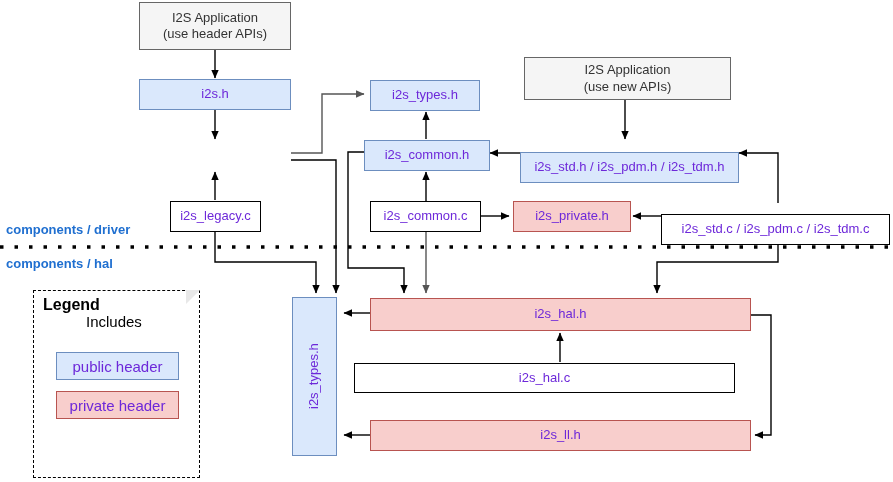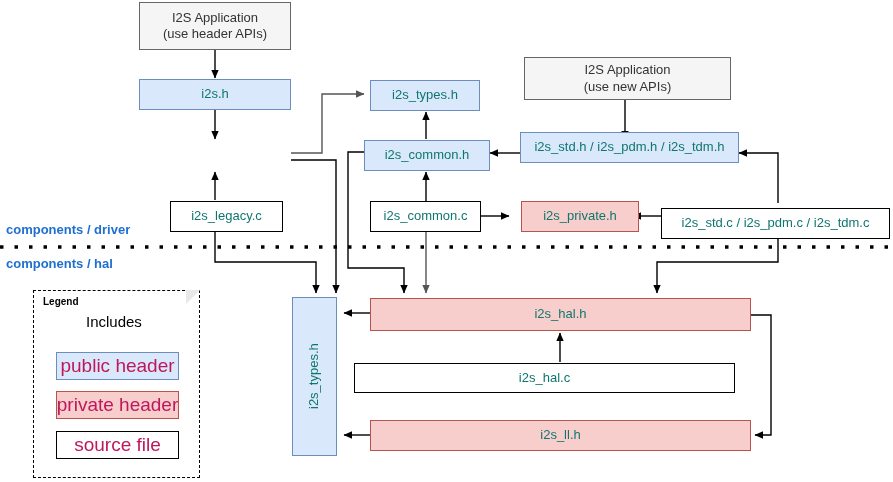--- a/index.html
+++ b/index.html
@@ -25,21 +25,21 @@
   }
   .node {
     position: absolute;
     box-sizing: border-box;
     display: flex;
     align-items: center;
     justify-content: center;
     text-align: center;
     font-size: 13px;
     line-height: 1.25;
-    color: #0f766e;
+    color: #6d28d9;
     border: 1px solid #000000;
     background: #ffffff;
     white-space: nowrap;
   }
   .node.pub {
     background: #dae8fc;
     border-color: #6c8ebf;
   }
   .node.priv {
     background: #f8cecc;
@@ -66,38 +66,38 @@
     white-space: nowrap;
   }
   .legend-box {
     position: absolute;
     box-sizing: border-box;
     border: 1px dashed #000000;
     background: #ffffff;
   }
   .legend-title {
     position: absolute;
-    font-size: 10px;
+    font-size: 16px;
     font-weight: bold;
     color: #000000;
   }
   .legend-text {
     position: absolute;
     font-size: 15px;
     color: #000000;
     white-space: nowrap;
   }
   .legend-swatch {
     position: absolute;
     box-sizing: border-box;
     display: flex;
     align-items: center;
     justify-content: center;
-    font-size: 19px;
-    color: #be185d;
+    font-size: 15px;
+    color: #6d28d9;
     border: 1px solid #000000;
     background: #ffffff;
     white-space: nowrap;
     text-align: center;
   }
   .legend-swatch.pub { background: #dae8fc; border-color: #6c8ebf; }
   .legend-swatch.priv { background: #f8cecc; border-color: #b85450; }
   .dogear {
     position: absolute;
     width: 0; height: 0;
@@ -192,37 +192,37 @@
 
   <div class="node pub" style="left:370px; top:80px; width:110px; height:31px;">
     <span>i2s_types.h</span>
   </div>
 
 
   <div class="node pub" style="left:364px; top:140px; width:126px; height:31px;">
     <span>i2s_common.h</span>
   </div>
 
-  <div class="node pub" style="left:520px; top:132px; width:219px; height:31px;">
+  <div class="node pub" style="left:520px; top:152px; width:219px; height:31px;">
     <span>i2s_std.h / i2s_pdm.h / i2s_tdm.h</span>
   </div>
 
-  <div class="node src" style="left:170px; top:201px; width:113px; height:31px;">
+  <div class="node src" style="left:170px; top:201px; width:91px; height:31px;">
     <span>i2s_legacy.c</span>
   </div>
 
   <div class="node src" style="left:370px; top:201px; width:111px; height:31px;">
     <span>i2s_common.c</span>
   </div>
 
-  <div class="node priv" style="left:513px; top:201px; width:118px; height:31px;margin-left:8px;">
+  <div class="node priv" style="left:513px; top:201px; width:118px; height:31px;">
     <span>i2s_private.h</span>
   </div>
 
-  <div class="node src" style="left:661px; top:208px; width:229px; height:31px;">
+  <div class="node src" style="left:661px; top:214px; width:229px; height:31px;">
     <span>i2s_std.c / i2s_pdm.c / i2s_tdm.c</span>
   </div>
 
   <div class="node pub vert" style="left:292px; top:297px; width:45px; height:159px;">
     <span>i2s_types.h</span>
   </div>
 
   <div class="node priv" style="left:370px; top:298px; width:381px; height:33px;text-align:center;">
     <span>i2s_hal.h</span>
   </div>
@@ -241,17 +241,14 @@
   <div class="legend-box" style="left:33px; top:290px; width:167px; height:188px;"></div>
   <div class="dogear" style="left:186px; top:290px;"></div>
   <div class="legend-title" style="left:43px; top:296px;">Legend</div>
   <div class="legend-text" style="left:86px; top:313px;">Includes</div>
   <div class="legend-swatch pub" style="left:56px; top:352px; width:123px; height:28px;">
     <span>public header</span>
   </div>
   <div class="legend-swatch priv" style="left:56px; top:391px; width:123px; height:28px;">
     <span>private header</span>
   </div>
-  <div class="legend-swatch src" style="left:56px; top:431px; width:123px; height:28px;">
-    <span>source file</span>
-  </div>
 
 </div>
 
 </body></html>

